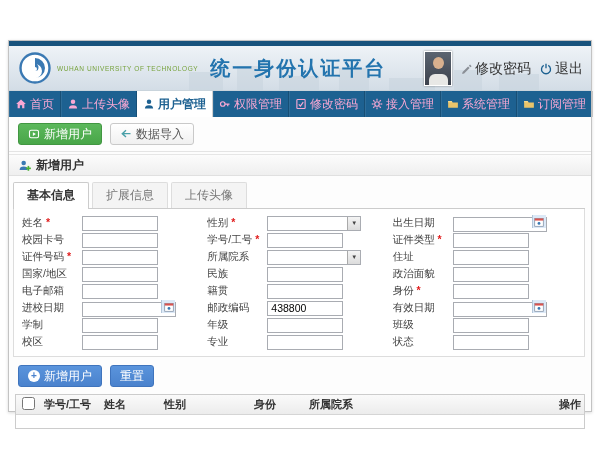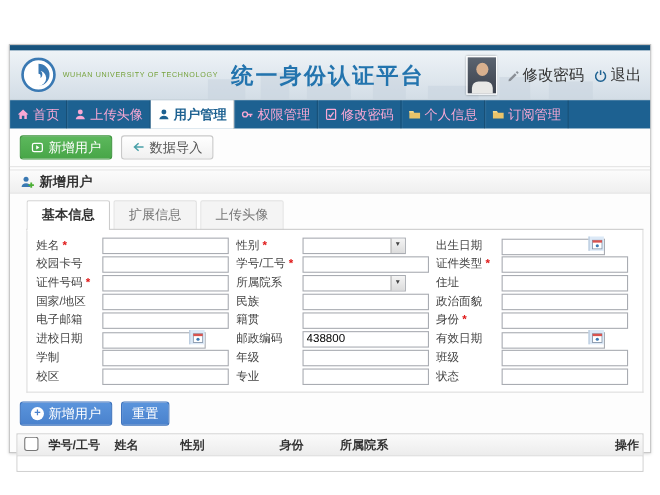--- a/index.html
+++ b/index.html
@@ -48,36 +48,36 @@
          border-radius:3px; cursor:pointer; }
   .btn-light { background:linear-gradient(#ffffff,#f0f0f0); border:1px solid #c9c9c9; color:#555; }
   .btn-green { background:linear-gradient(#5cb85c,#48a648); border:1px solid #419641; color:#fff; }
   .btn-blue  { background:linear-gradient(#5a94dc,#4a82cd); border:1px solid #3f74bd; color:#fff; }
   
   .secbar { height:22px; margin-top:2px; background:linear-gradient(#fcfcfc,#efefef);
             border-top:1px solid #e6e6e6; border-bottom:1px solid #e0e0e0;
             display:flex; align-items:center; gap:5px; padding:0 9px;
             font-size:12px; font-weight:bold; color:#333; }
   
-  .tabswrap { margin:6px 6px 0 15px; }
+  .tabswrap { margin:6px 6px 0 4px; }
   .tabstrip { display:flex; gap:3px; position:relative; }
   .tabstrip::after { content:""; position:absolute; left:0; right:0; bottom:0; height:1px; background:#ccc; }
   .tab { padding:4px 13px 5px; font-size:12px; color:#777; background:#f4f4f4;
          border:1px solid #ddd; border-bottom:none; border-radius:2px 2px 0 0; cursor:pointer; position:relative; }
   .tab.active { background:#fff; color:#333; font-weight:bold; border-color:#ccc; z-index:2; }
   .tab.active::after { content:""; position:absolute; left:0; right:0; bottom:-1px; height:1px; background:#fff; }
   
   .panel { border:1px solid #ddd; border-top:none; background:#fff; padding:6px 8px 5px; }
   .fgrid { display:flex; }
   .fcol { width:190px; display:flex; flex-direction:column; }
   .fcol + .fcol { margin-left:2px; }
   .fcell { display:flex; align-items:center; height:16px; margin-bottom:1px; }
   .flabel { width:60px; font-size:10.5px; color:#444; flex:0 0 auto; white-space:nowrap; }
   .flabel.required::after { content:" *"; color:#e01b1b; font-weight:bold; }
-  .fin { width:115px; height:15px; border:1px solid #a9acb2; font-size:10.5px; padding:0 3px; background:#fff; }
+  .fin { width:76px; height:15px; border:1px solid #a9acb2; font-size:10.5px; padding:0 3px; background:#fff; }
   .fdate { position:relative; width:94px; }
   .fdate .fin { width:94px; padding-right:16px; }
   .fcal { position:absolute; right:1px; top:1px; width:14px; height:13px; background:#dcE9f7;
           border-left:1px solid #b3c6da; display:flex; align-items:center; justify-content:center; cursor:pointer; }
   .fsel { width:94px; height:15px; border:1px solid #a9acb2; background:#fff; position:relative; cursor:pointer; }
   .fsela { position:absolute; right:0; top:0; width:13px; height:13px; background:linear-gradient(#f4f4f4,#dcdcdc);
            border-left:1px solid #aaa; font-size:6px; color:#444; display:flex; align-items:center; justify-content:center; }
   .formbtns { display:flex; gap:8px; margin:8px 0 0 9px; }
   .pluscirc { width:12px; height:12px; border-radius:50%; background:#fff; color:#4a82cd;
               font-size:10px; font-weight:bold; line-height:12px; text-align:center; }
@@ -162,24 +162,40 @@
     </div>
     <div class="nav-item">
       <svg width="12" height="12" viewBox="0 0 16 16">
           <rect x="2.5" y="2" width="11" height="12" rx="1" fill="none" stroke="currentColor" stroke-width="1.5"></rect>
           <path d="M5 8.5 L7.2 10.7 L11 5.5" fill="none" stroke="currentColor" stroke-width="1.6"></path>
         </svg>
       <span>修改密码</span>
     </div>
     <div class="nav-item">
       <svg width="12" height="12" viewBox="0 0 16 16">
+          <circle cx="8" cy="8" r="3" fill="none" stroke="currentColor" stroke-width="1.6"></circle>
+          <g stroke="currentColor" stroke-width="1.6">
+            <line x1="8" y1="1" x2="8" y2="3.5"></line>
+            <line x1="8" y1="12.5" x2="8" y2="15"></line>
+            <line x1="1" y1="8" x2="3.5" y2="8"></line>
+            <line x1="12.5" y1="8" x2="15" y2="8"></line>
+            <line x1="3" y1="3" x2="4.8" y2="4.8"></line>
+            <line x1="11.2" y1="11.2" x2="13" y2="13"></line>
+            <line x1="13" y1="3" x2="11.2" y2="4.8"></line>
+            <line x1="3" y1="13" x2="4.8" y2="11.2"></line>
+          </g>
+        </svg>
+      <span>接入管理</span>
+    </div>
+    <div class="nav-item">
+      <svg width="12" height="12" viewBox="0 0 16 16">
           <path d="M1.5 4 H6 L7.5 6 H14.5 V13 H1.5 Z" fill="#e9c46a"></path>
           <path d="M1.5 4 H6 L7.5 5.8 H1.5 Z" fill="#f3d88f"></path>
         </svg>
-      <span>个人信息</span>
+      <span>系统管理</span>
     </div>
     <div class="nav-item">
       <svg width="12" height="12" viewBox="0 0 16 16">
           <path d="M1.5 4 H6 L7.5 6 H14.5 V13 H1.5 Z" fill="#e9c46a"></path>
           <path d="M1.5 4 H6 L7.5 5.8 H1.5 Z" fill="#f3d88f"></path>
         </svg>
       <span>订阅管理</span>
     </div>
   </div>
 

